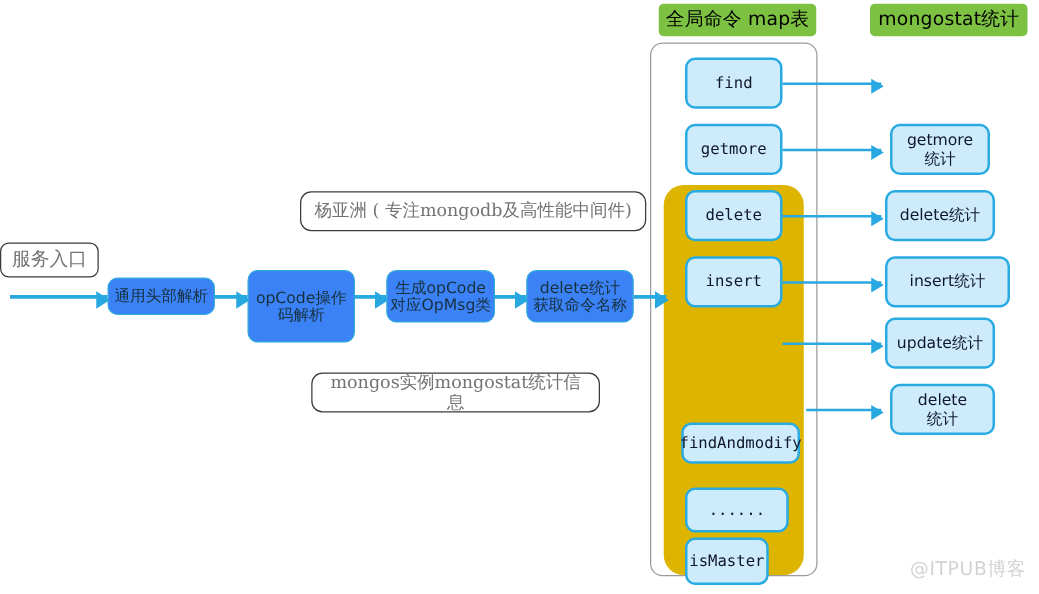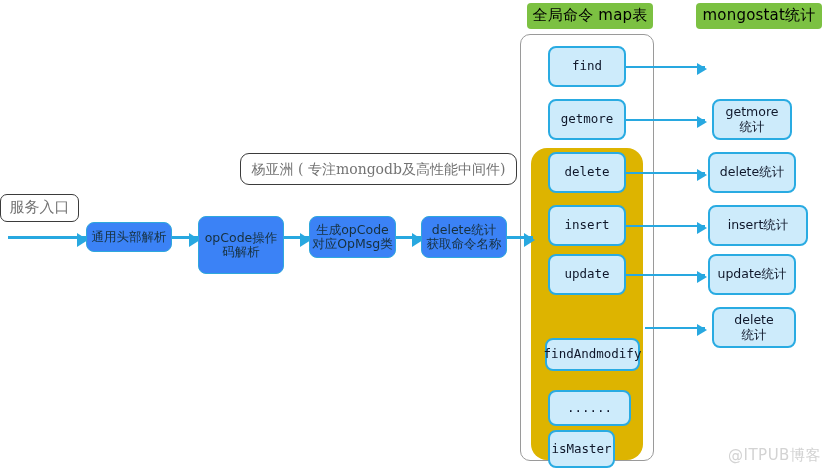--- a/index.html
+++ b/index.html
@@ -159,30 +159,30 @@
 码解析</div>
 
   <div class="node pipe-box" style="left:309px; top:216px; width:87px; height:42px;">生成opCode
 对应OpMsg类</div>
 
   <div class="node pipe-box" style="left:421px; top:216px; width:86px; height:42px;">delete统计
 获取命令名称</div>
 
   <div class="node outline-box" style="left:240px; top:153px; width:277px; height:32px;">杨亚洲 ( 专注mongodb及高性能中间件)</div>
 
+  <div class="node outline-box" style="left:249px; top:298px; width:231px; height:32px;">mongos实例mongostat统计信息</div>
 
   <div class="node lb-box" style="left:548px; top:46px; width:78px; height:41px;">find</div>
 
   <div class="node lb-box" style="left:548px; top:99px; width:78px; height:41px;">getmore</div>
 
   <div class="node lb-box" style="left:548px; top:152px; width:78px; height:41px;">delete</div>
 
   <div class="node lb-box" style="left:548px; top:205px; width:78px; height:41px;">insert</div>
 
-  <div class="node lb-box" style="left:548px; top:254px; width:78px; height:41px;">update</div>
 
   <div class="node lb-box" style="left:545px; top:338px; width:95px; height:33px;">findAndmodify</div>
 
   <div class="node lb-box" style="left:548px; top:390px; width:83px; height:36px;">......</div>
 
   <div class="node lb-box" style="left:548px; top:430px; width:67px; height:38px;">isMaster</div>
 
   <div class="arrow thin" style="left:626px; top:66px;  width:79px;"></div>
   <div class="arrow thin" style="left:626px; top:119px; width:79px;"></div>
   <div class="arrow thin" style="left:626px; top:172px; width:79px;"></div>

